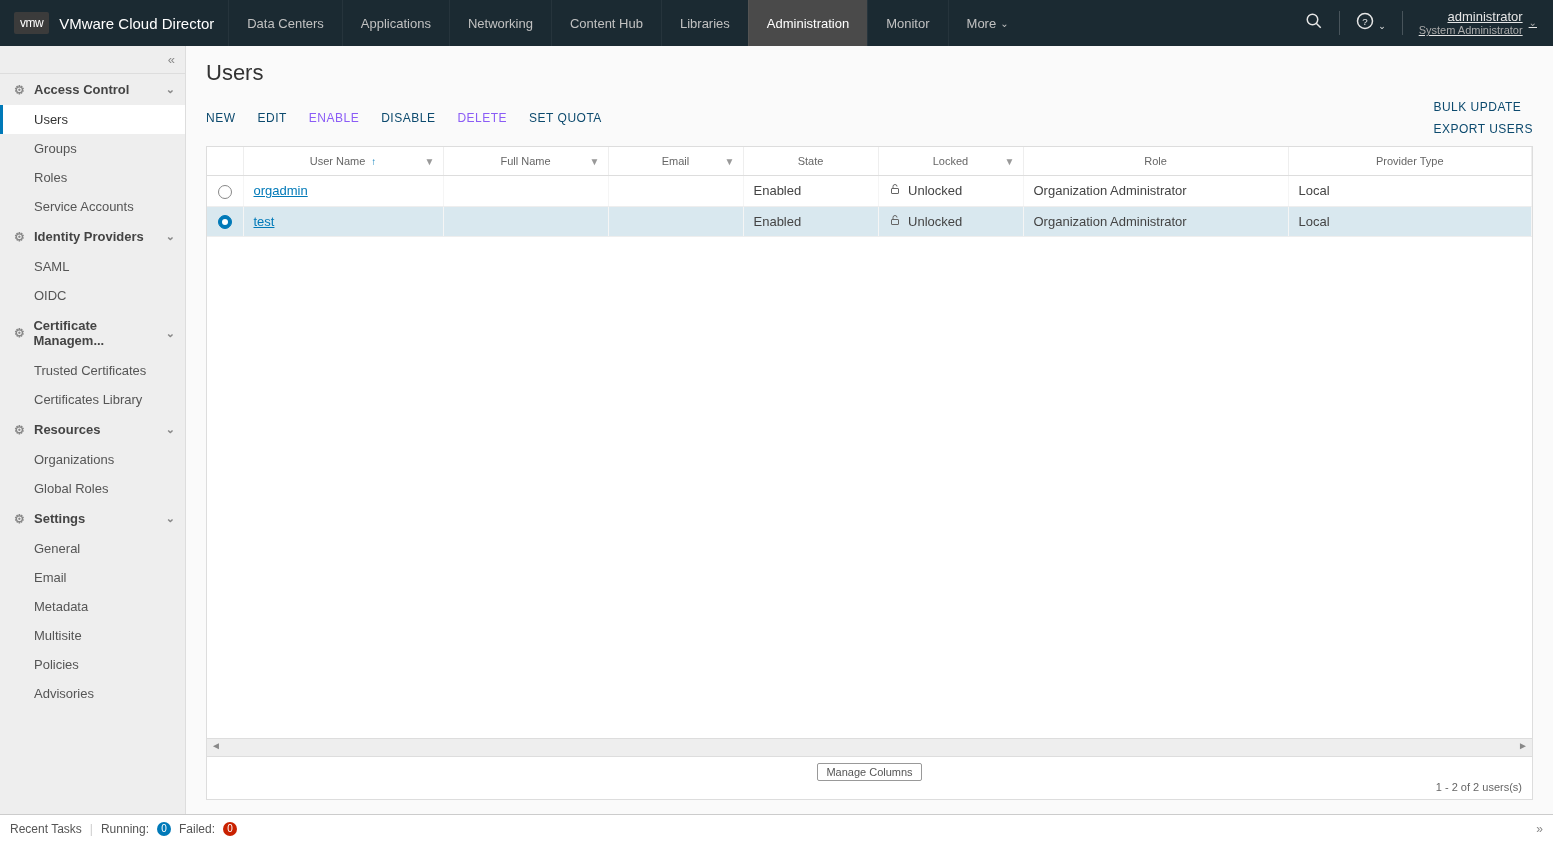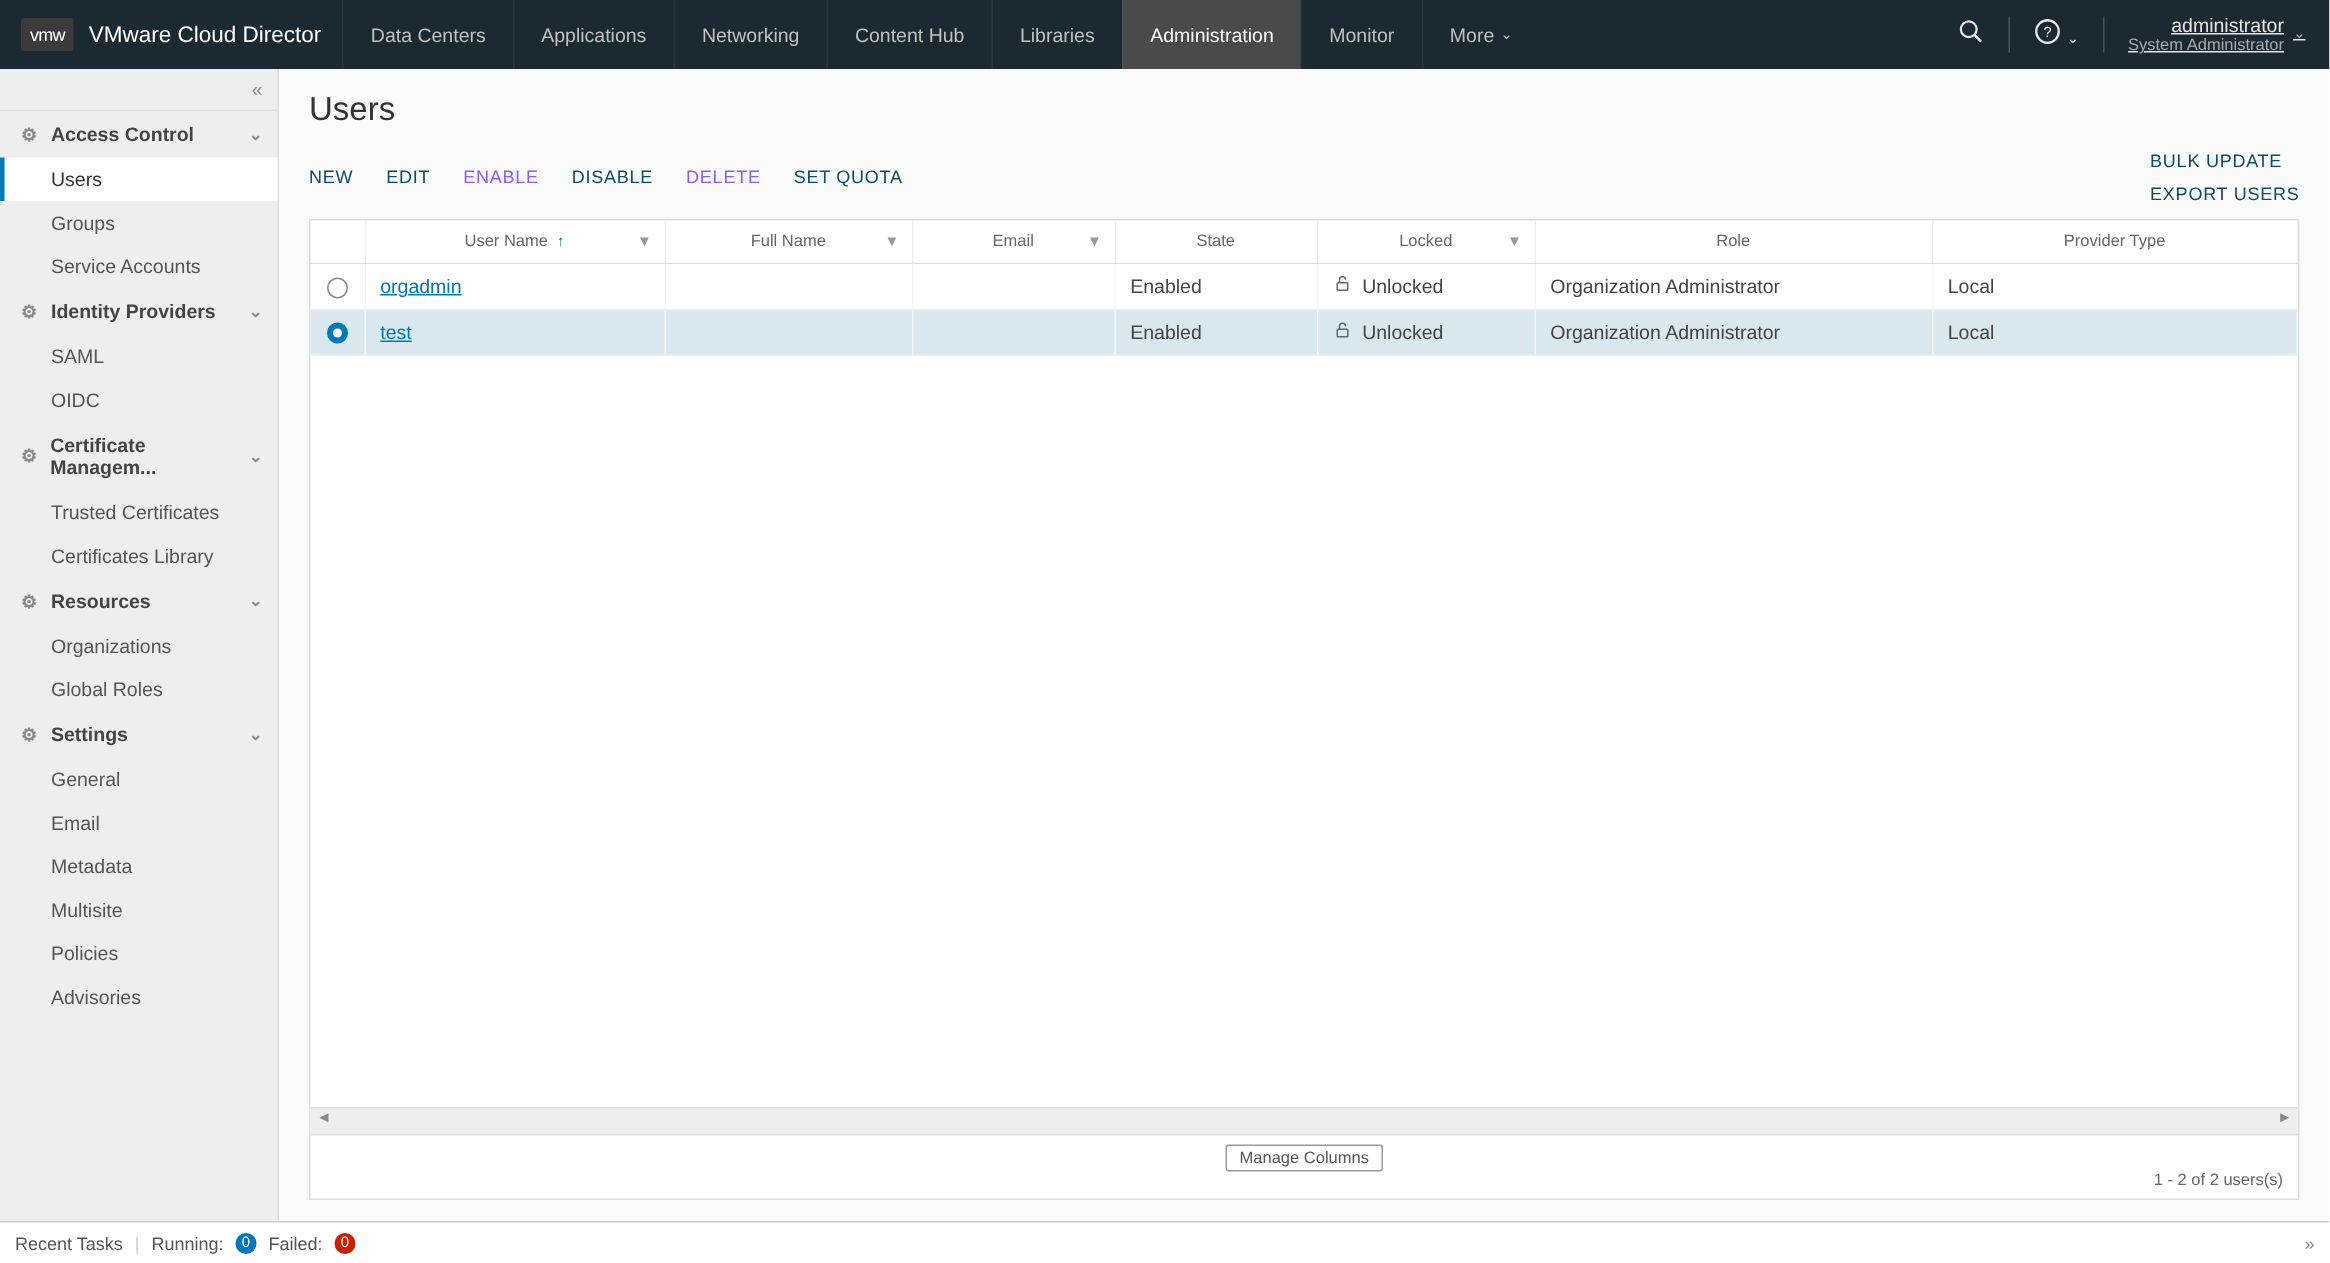--- a/index.html
+++ b/index.html
@@ -127,20 +127,21 @@
     <div class="sidebar">
       <div class="sidebar-collapse">«</div>
       <div id="sidenav">
           <div class="nav-section">
             <span class="sec-icon">⚙</span>
             <span>Access Control</span>
             <span class="sec-chev">⌄</span>
           </div>
           <div class="nav-item active">Users</div>
           <div class="nav-item">Groups</div>
+          <div class="nav-item">Roles</div>
           <div class="nav-item">Service Accounts</div>
           <div class="nav-section">
             <span class="sec-icon">⚙</span>
             <span>Identity Providers</span>
             <span class="sec-chev">⌄</span>
           </div>
           <div class="nav-item">SAML</div>
           <div class="nav-item">OIDC</div>
           <div class="nav-section">
             <span class="sec-icon">⚙</span>

